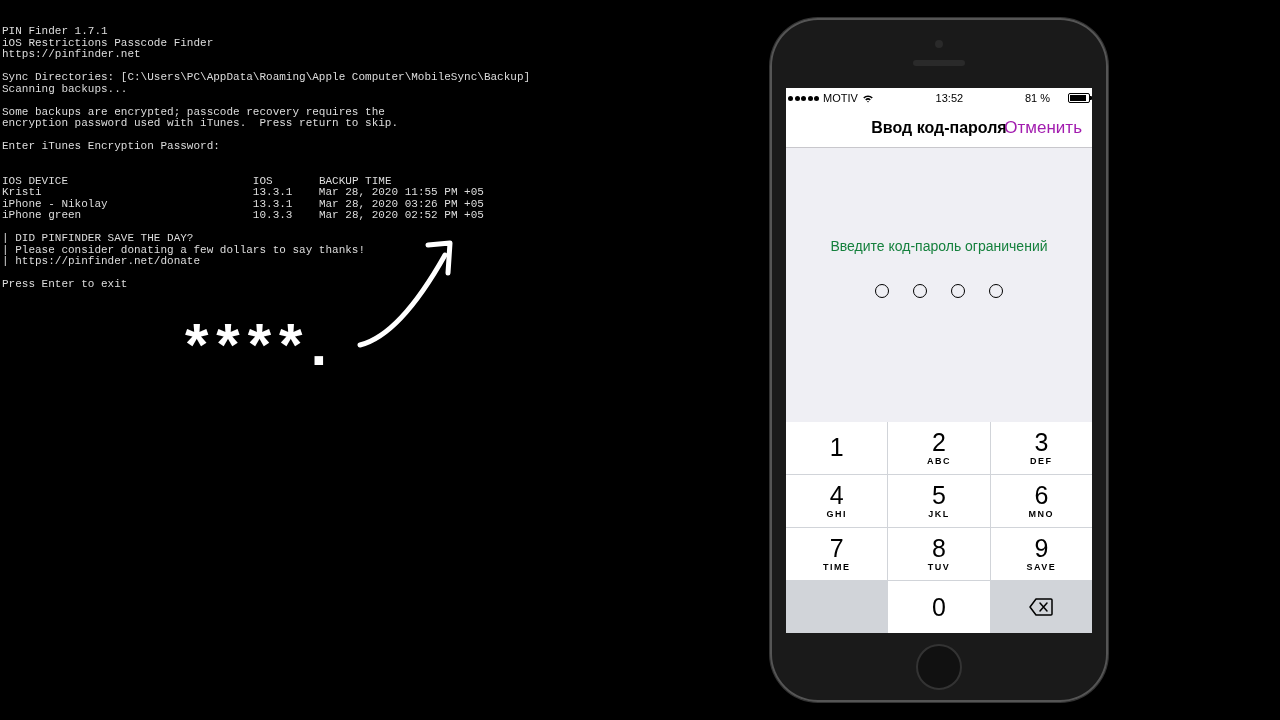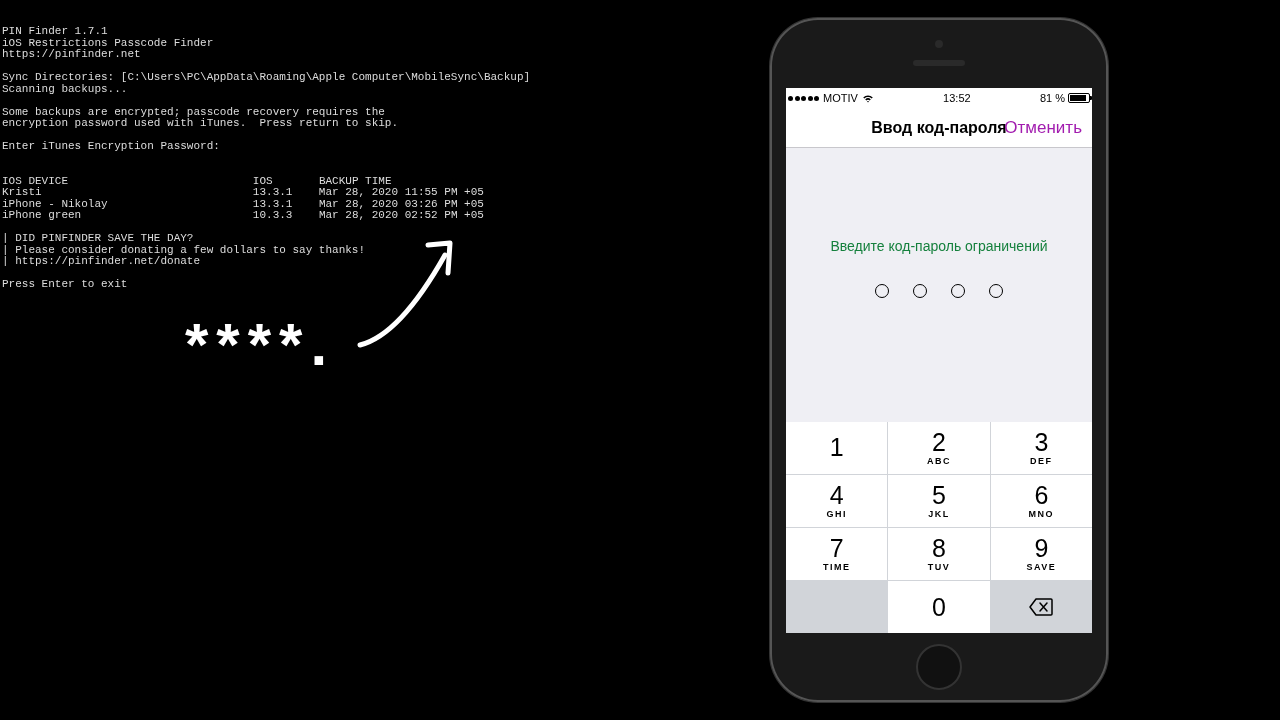--- a/index.html
+++ b/index.html
@@ -96,21 +96,21 @@
     justify-content: space-between;
     padding: 0 2px;
     font-size: 11px;
     font-weight: 500;
     color: #000;
   }
   .status-left { display: flex; align-items: center; gap: 4px; }
   .dots { display: flex; gap: 1.5px; }
   .dot { width: 5px; height: 5px; border-radius: 50%; background: #000; }
   .wifi-ico { width: 12px; height: 9px; }
-  .batt { display: flex; align-items: center; gap: 3px; }
+  .batt { display: flex; align-items: center; gap: 18px; }
   .batt-icon { width: 22px; height: 10px; border: 1px solid #000; border-radius: 2px; position: relative; }
   .batt-icon::after { content: ""; position: absolute; right: -3px; top: 2px; width: 2px; height: 4px; background: #000; border-radius: 0 1px 1px 0; }
   .batt-fill { position: absolute; left: 1px; top: 1px; bottom: 1px; width: 81%; background: #000; }
   .nav-bar {
     height: 40px;
     background: #fff;
     border-bottom: 1px solid #c8c7cc;
     position: relative;
     display: flex;
     align-items: center;

